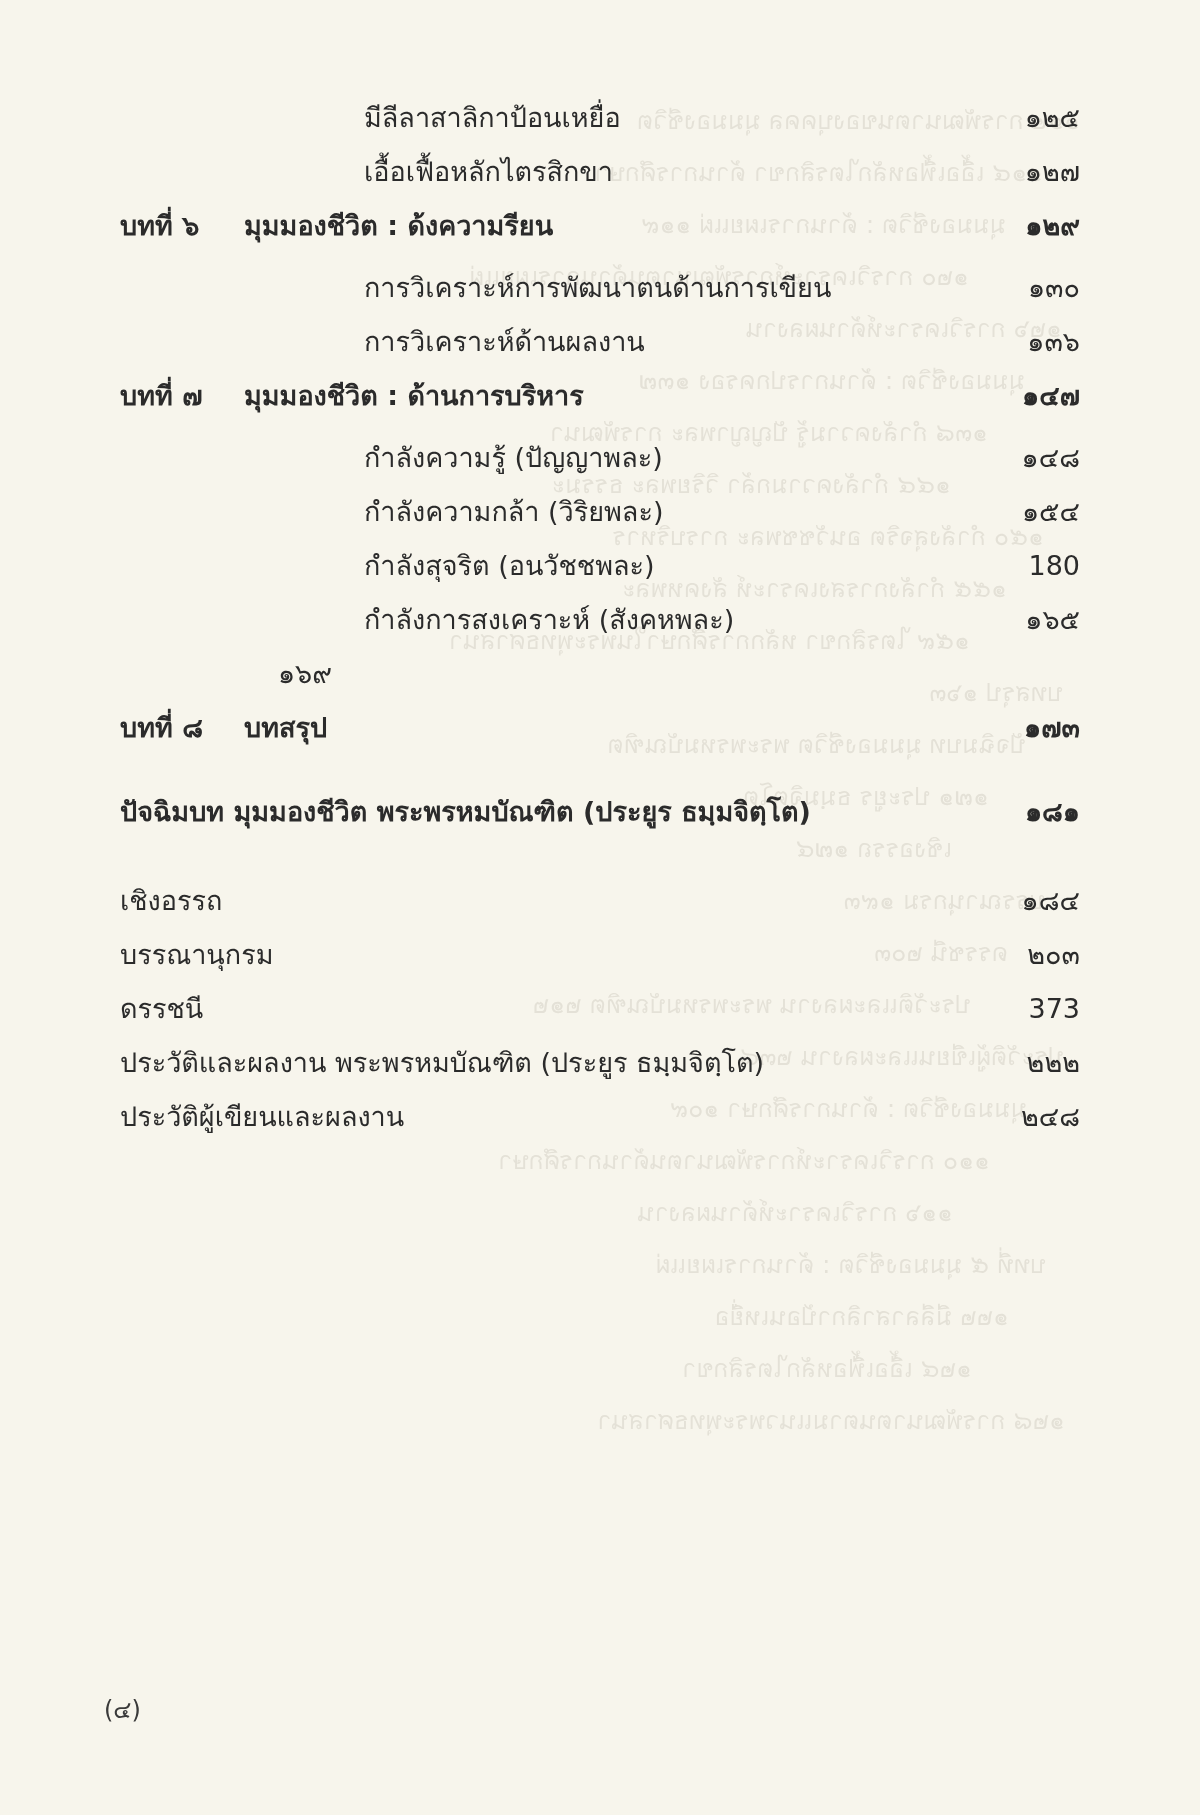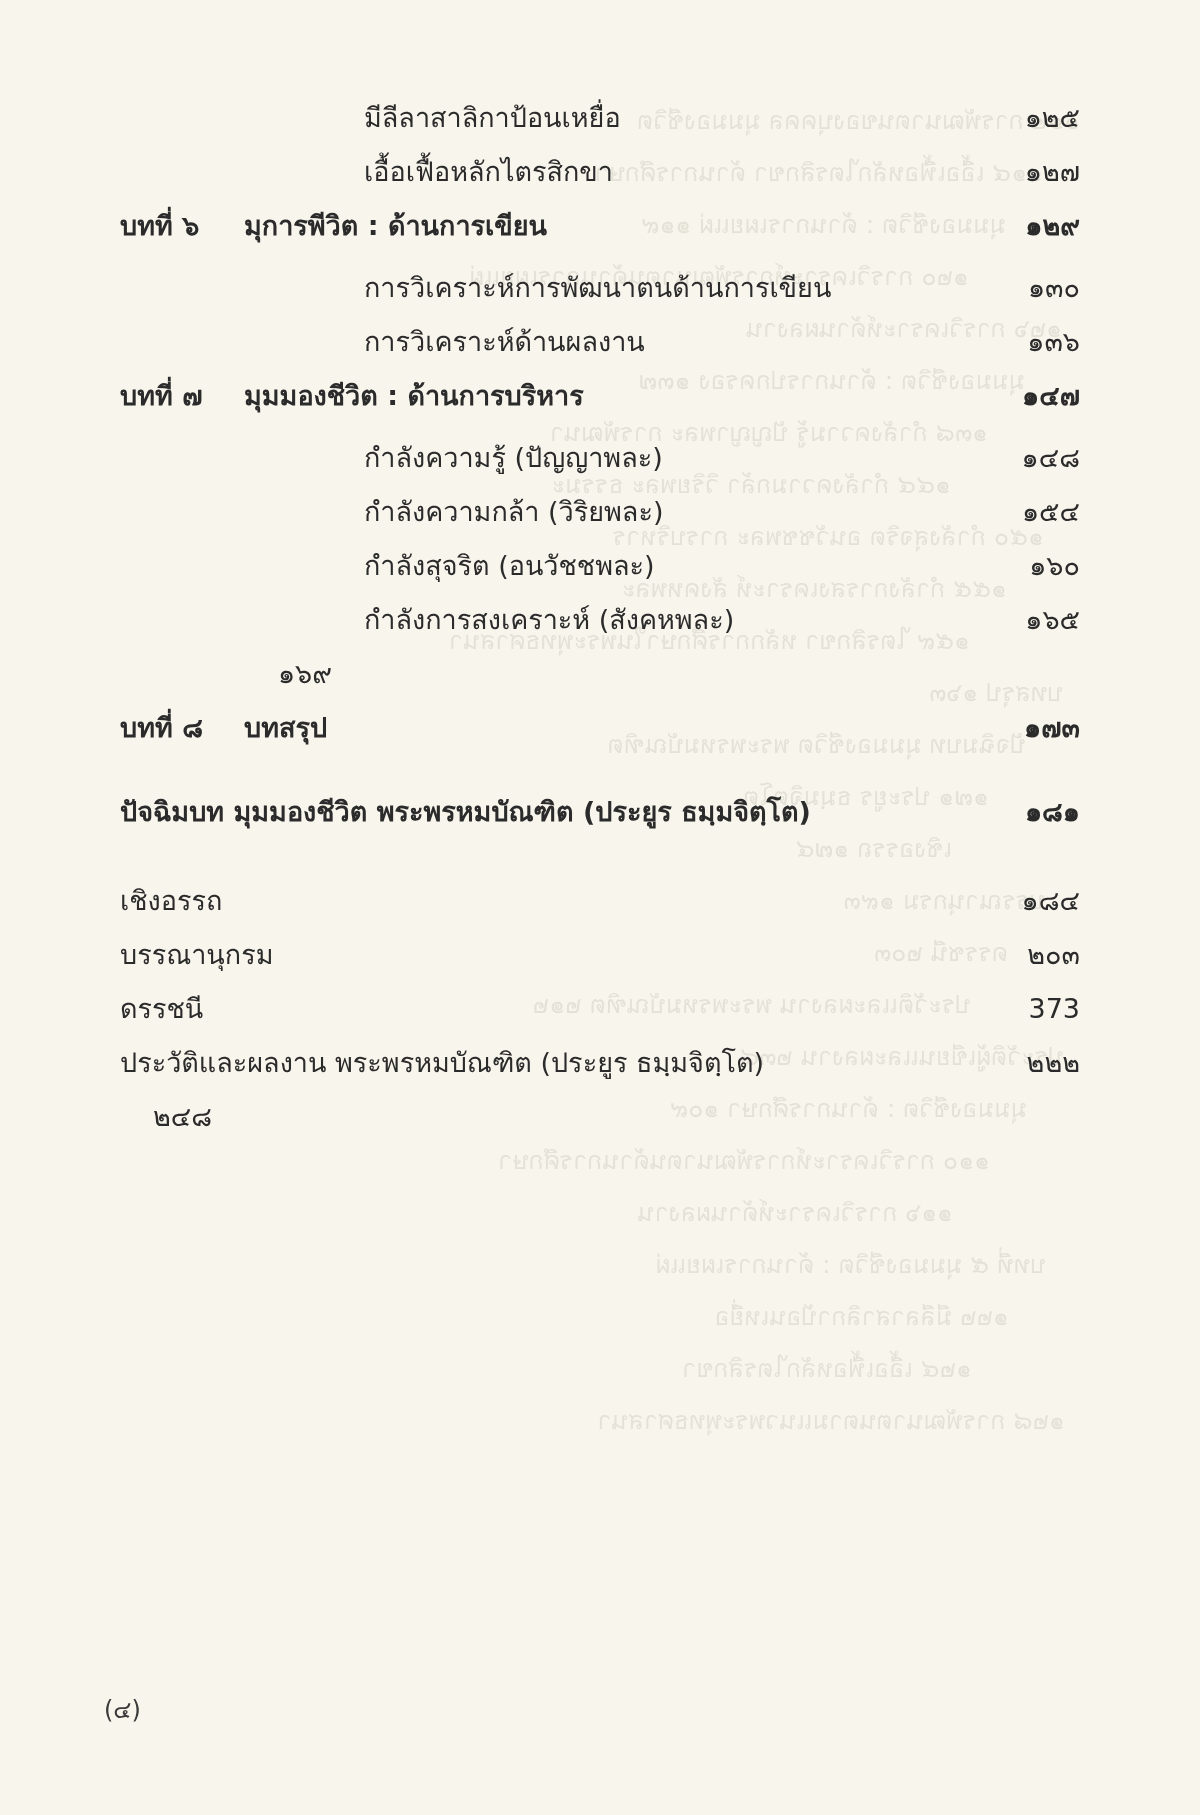--- a/index.html
+++ b/index.html
@@ -143,21 +143,21 @@
       </div>
 
       <div class="row">
         <div class="col-chapter"></div>
         <div class="col-title indent">เอื้อเฟื้อหลักไตรสิกขา</div>
         <div class="col-page">๑๒๗</div>
       </div>
 
       <div class="row bold section">
         <div class="col-chapter">บทที่ ๖</div>
-        <div class="col-title">มุการพีวิต : ด้านการเขียน</div>
+        <div class="col-title">มุมมองชีวิต : ด้งความรียน</div>
         <div class="col-page">๑๒๙</div>
       </div>
 
       <div class="row">
         <div class="col-chapter"></div>
         <div class="col-title indent">การวิเคราะห์การพัฒนาตนด้านการเขียน</div>
         <div class="col-page">๑๓๐</div>
       </div>
 
       <div class="row">
@@ -180,21 +180,21 @@
 
       <div class="row">
         <div class="col-chapter"></div>
         <div class="col-title indent">กำลังความกล้า (วิริยพละ)</div>
         <div class="col-page">๑๕๔</div>
       </div>
 
       <div class="row">
         <div class="col-chapter"></div>
         <div class="col-title indent">กำลังสุจริต (อนวัชชพละ)</div>
-        <div class="col-page">๑๖๐</div>
+        <div class="col-page">180</div>
       </div>
 
       <div class="row">
         <div class="col-chapter"></div>
         <div class="col-title indent">กำลังการสงเคราะห์ (สังคหพละ)</div>
         <div class="col-page">๑๖๕</div>
       </div>
 
       <div class="row">
         <div class="col-chapter"></div>
@@ -228,20 +228,21 @@
           <div class="col-title">ดรรชนี</div>
           <div class="col-page">373</div>
         </div>
 
         <div class="row">
           <div class="col-title">ประวัติและผลงาน พระพรหมบัณฑิต (ประยูร ธมฺมจิตฺโต)</div>
           <div class="col-page">๒๒๒</div>
         </div>
 
         <div class="row">
+          <div class="col-title">ประวัติผู้เขียนและผลงาน</div>
           <div class="col-page">๒๔๘</div>
         </div>
 
       </div>
 
     </div>
 
     <div class="folio">(๔)</div>
 
   </div>

